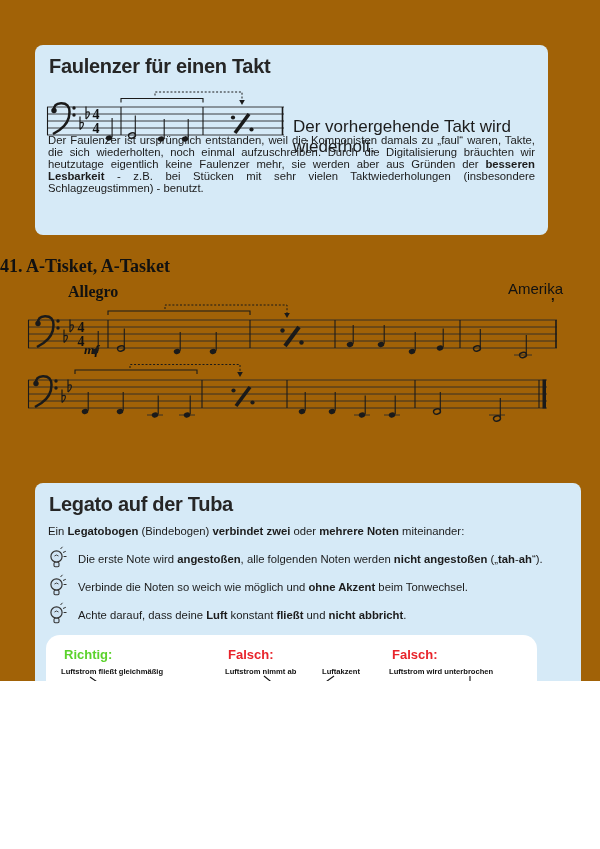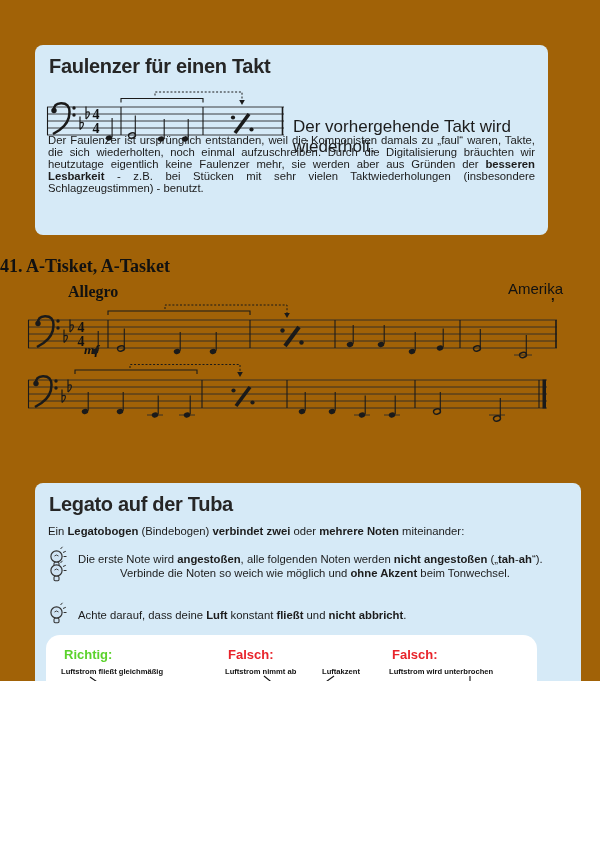--- a/index.html
+++ b/index.html
@@ -239,21 +239,21 @@
       <svg width="19" height="24" viewBox="0 0 19 24">
         <line x1="12.5" y1="4" x2="14.5" y2="1.8" stroke="#333" stroke-width="1"></line>
         <line x1="15" y1="7.5" x2="17.8" y2="6.3" stroke="#333" stroke-width="1"></line>
         <line x1="15.6" y1="11.5" x2="18.5" y2="11.5" stroke="#333" stroke-width="1"></line>
         <circle cx="8.5" cy="11.5" r="5.6" fill="#cfe3f3" stroke="#333" stroke-width="1.2"></circle>
         <path d="M6.5,11 q2,-2 4,0" fill="none" stroke="#333" stroke-width="0.9"></path>
         <rect x="6" y="17.2" width="5" height="4.6" rx="1.2" fill="#cfe3f3" stroke="#333" stroke-width="1.1"></rect>
       </svg>
       <div class="txt rich"><span>Die erste Note wird </span><span class="b">angestoßen</span><span>, alle folgenden Noten werden </span><span class="b">nicht angestoßen</span><span> („</span><span class="b">tah</span><span>-</span><span class="b">ah</span><span>“).</span></div>
     </div>
-    <div class="tip" style="top:76px;gap:42px;">
+    <div class="tip" style="top:90px;">
       <svg width="19" height="24" viewBox="0 0 19 24">
         <line x1="12.5" y1="4" x2="14.5" y2="1.8" stroke="#333" stroke-width="1"></line>
         <line x1="15" y1="7.5" x2="17.8" y2="6.3" stroke="#333" stroke-width="1"></line>
         <line x1="15.6" y1="11.5" x2="18.5" y2="11.5" stroke="#333" stroke-width="1"></line>
         <circle cx="8.5" cy="11.5" r="5.6" fill="#cfe3f3" stroke="#333" stroke-width="1.2"></circle>
         <path d="M6.5,11 q2,-2 4,0" fill="none" stroke="#333" stroke-width="0.9"></path>
         <rect x="6" y="17.2" width="5" height="4.6" rx="1.2" fill="#cfe3f3" stroke="#333" stroke-width="1.1"></rect>
       </svg>
       <div class="txt rich"><span>Verbinde die Noten so weich wie möglich und </span><span class="b">ohne Akzent</span><span> beim Tonwechsel.</span></div>
     </div>

